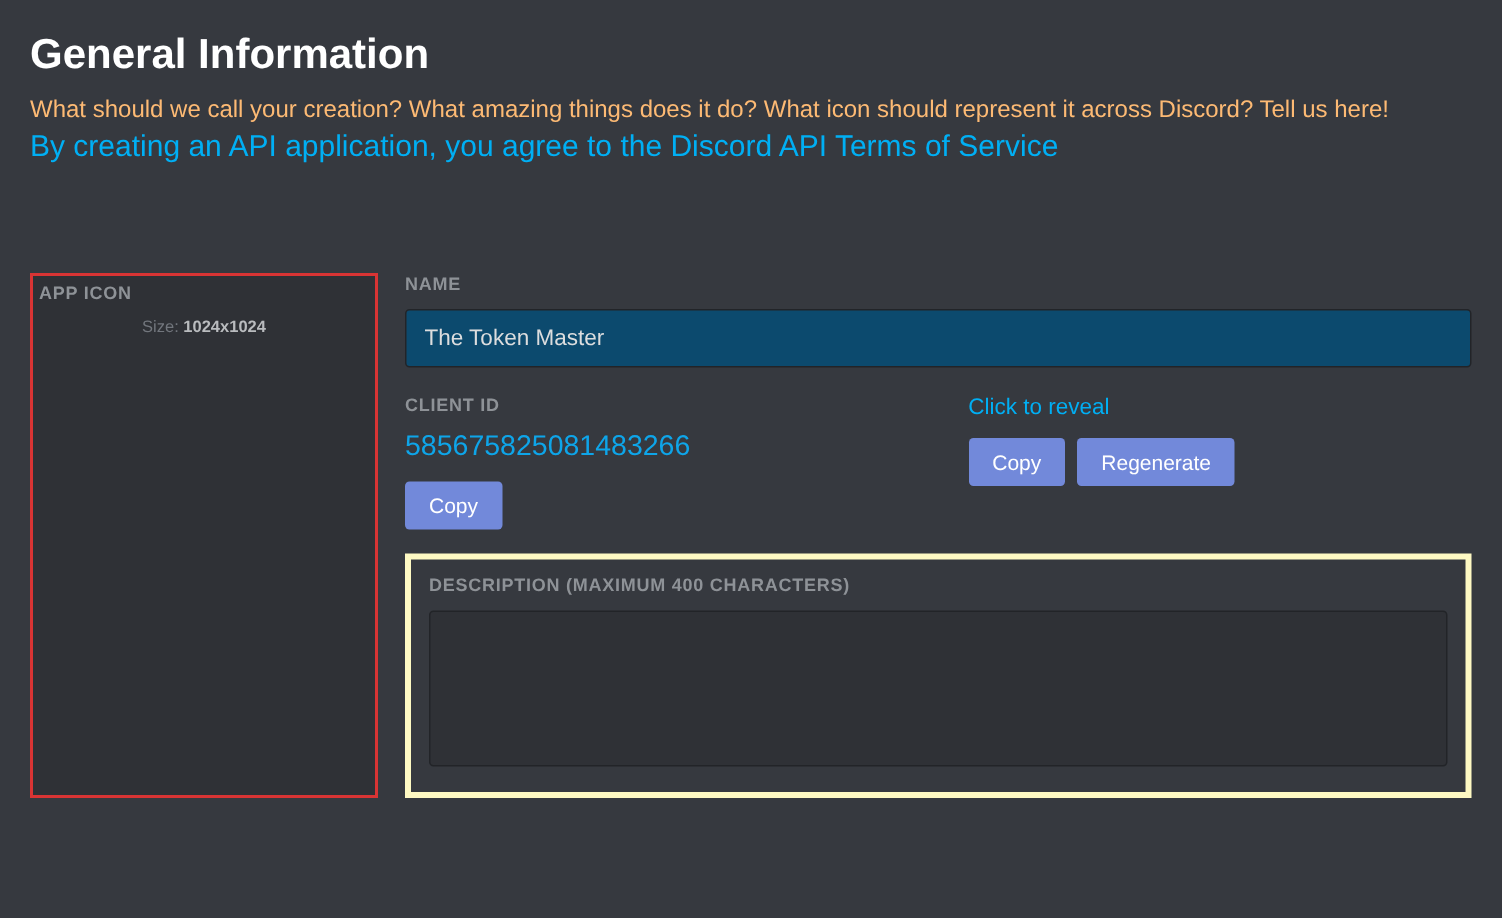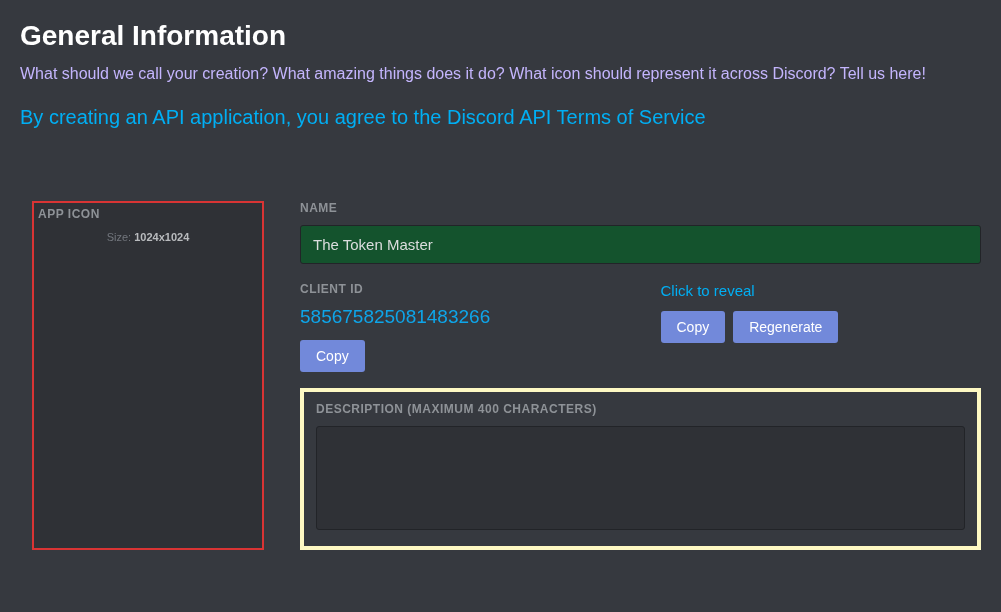--- a/index.html
+++ b/index.html
@@ -12,35 +12,34 @@
       padding: 20px;
       overflow: hidden;
     }
     .page-title {
       color: #ffffff;
       font-size: 28px;
       font-weight: 600;
       margin-bottom: 10px;
     }
     .page-subtitle {
-      color: #c4b5fd;
+      color: #fdba74;
       font-size: 16px;
       line-height: 1.5;
-      margin-bottom: 20px;
+      margin-bottom: 1px;
     }
     .tos-link {
       color: #00aff4;
       font-size: 20px;
       cursor: pointer;
     }
     .main-area {
       display: flex;
       margin-top: 72px;
-      gap: 36px;
-      margin-left: 12px;
+      gap: 18px;
     }
     .section-label {
       color: #8e9297;
       font-size: 12px;
       font-weight: 700;
       letter-spacing: 0.5px;
       text-transform: uppercase;
       margin-bottom: 10px;
     }
     .app-icon-panel {
@@ -94,21 +93,21 @@
     }
     .size-value { color: #b9bbbe; font-weight: 600; }
     .right-col {
       flex: 1;
       display: flex;
       flex-direction: column;
     }
     .name-block { margin-bottom: 18px; }
     .text-input {
       width: 100%;
-      background: #14532d;
+      background: #0c4a6e;
       border: 1px solid #222428;
       border-radius: 3px;
       padding: 10px 12px;
       color: #dcddde;
       font-size: 15px;
       outline: none;
     }
     .id-secret-row {
       display: flex;
       gap: 40px;

